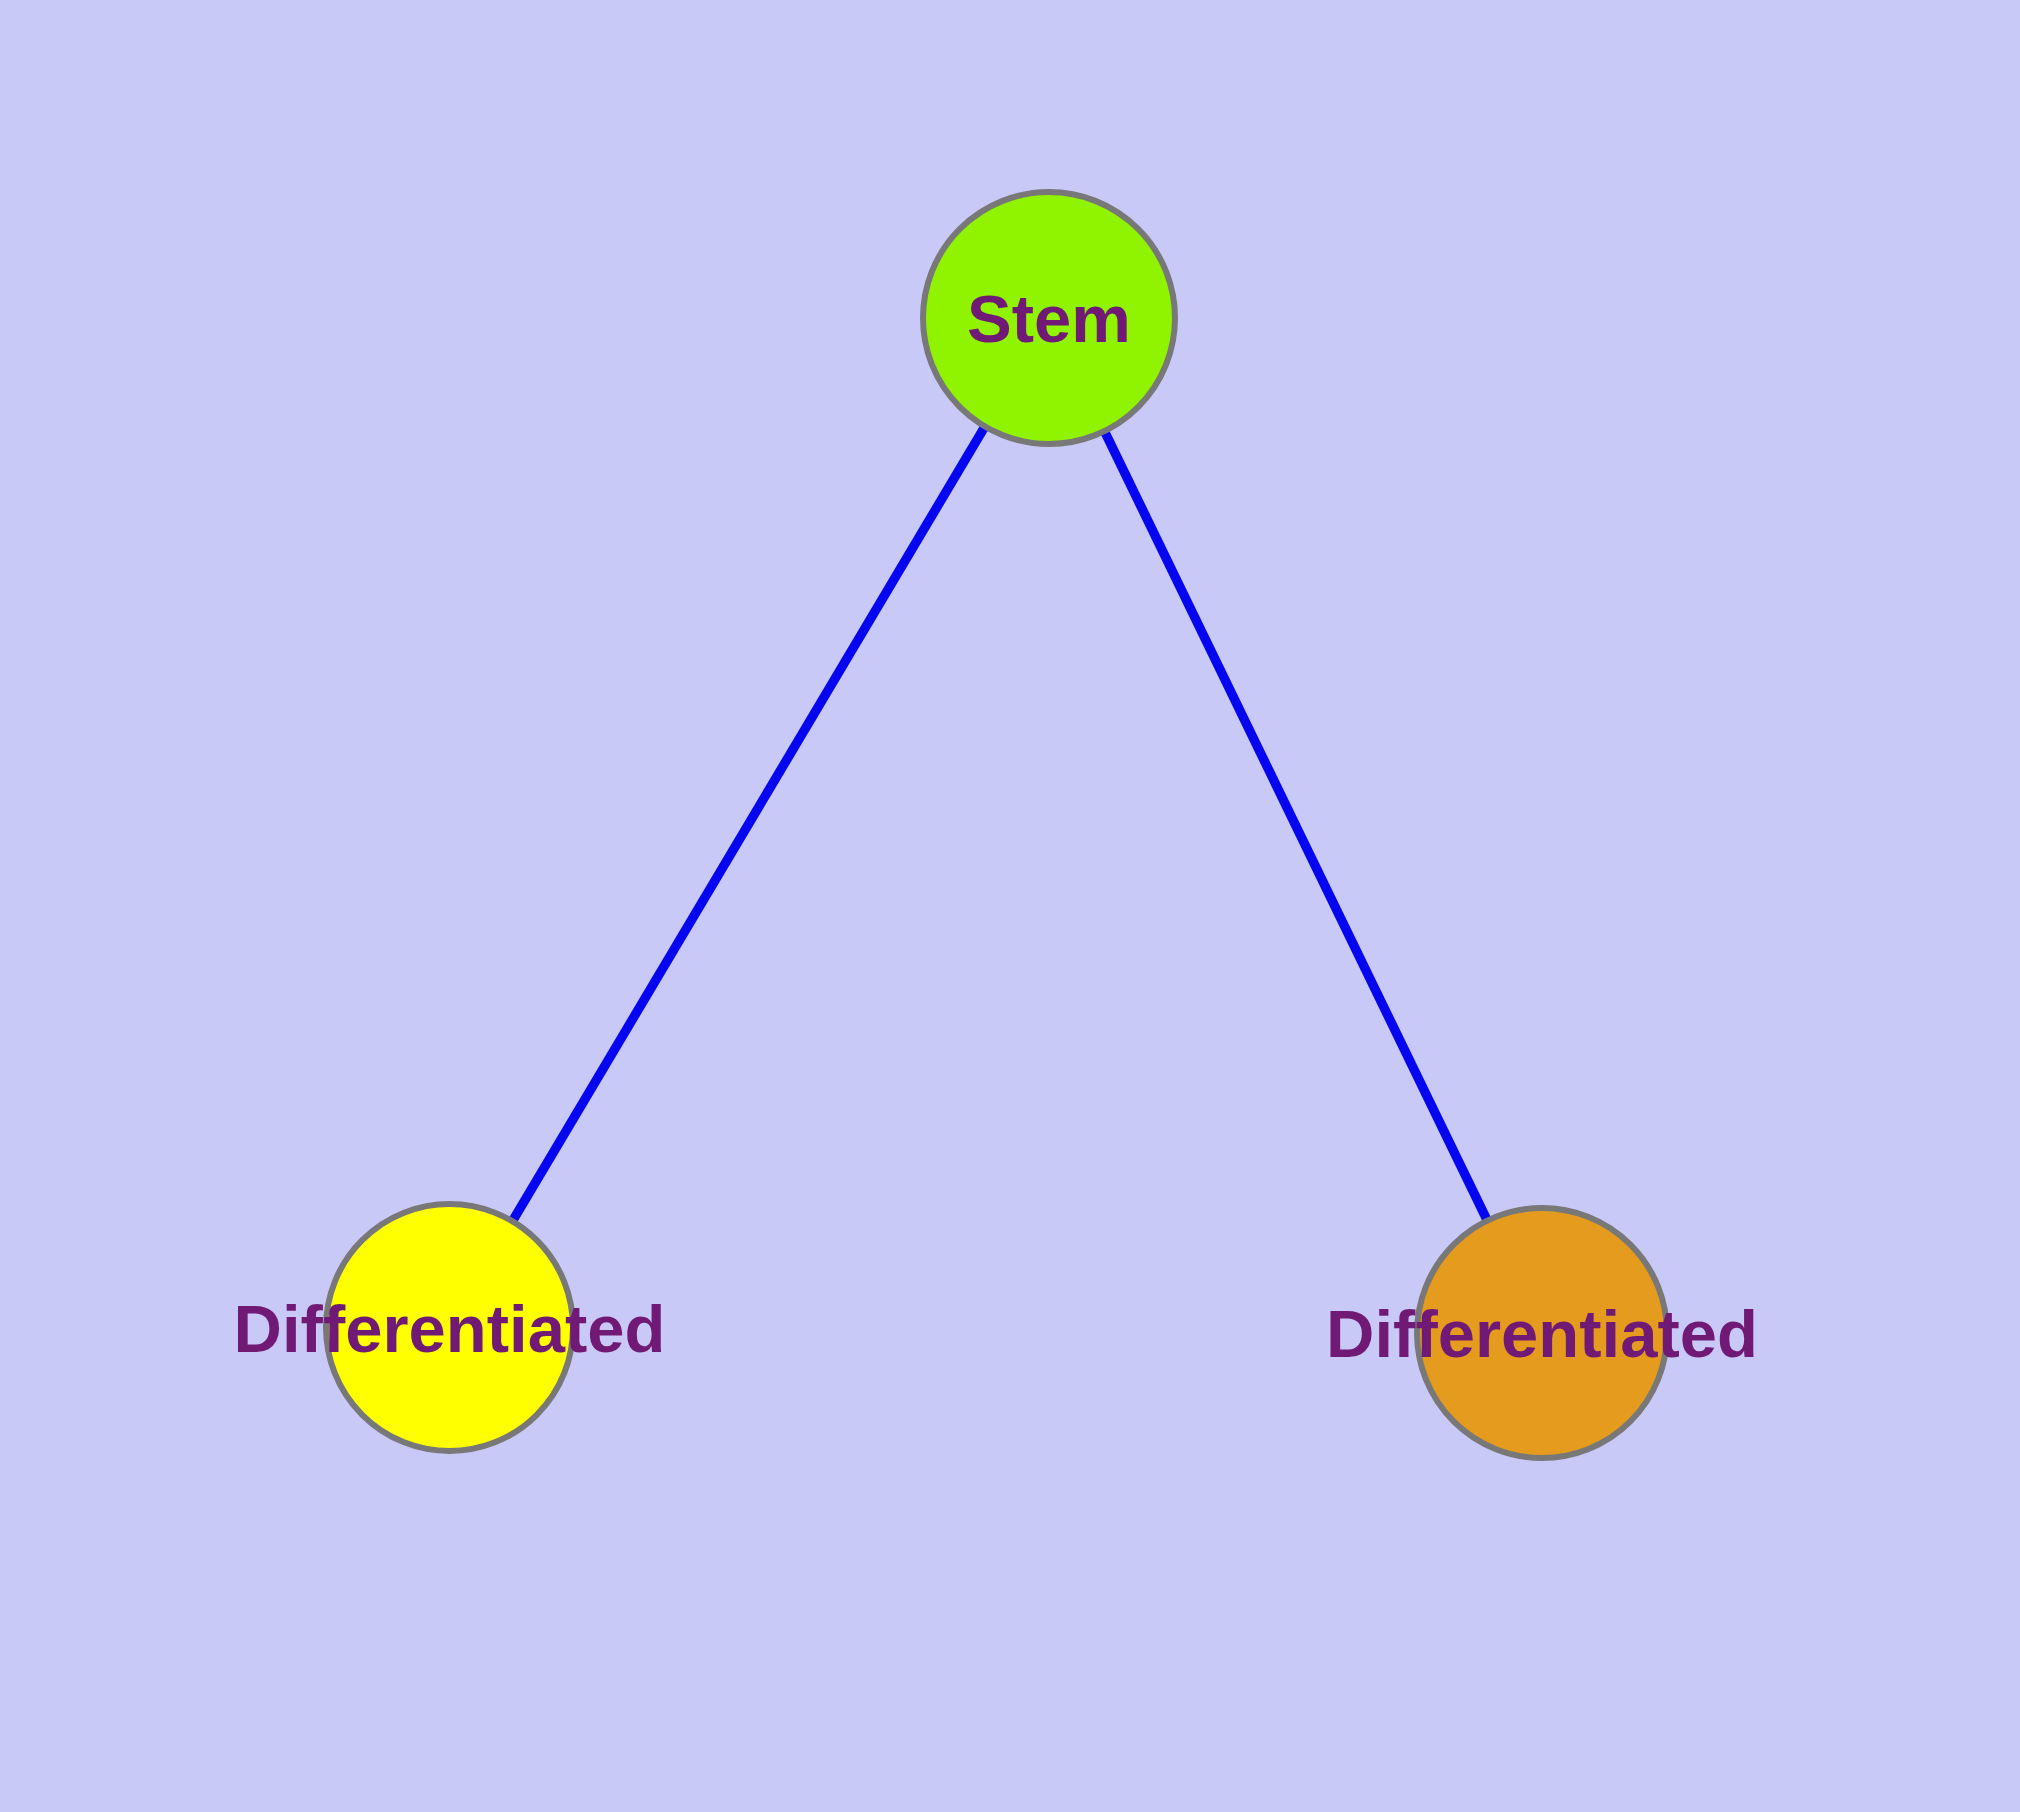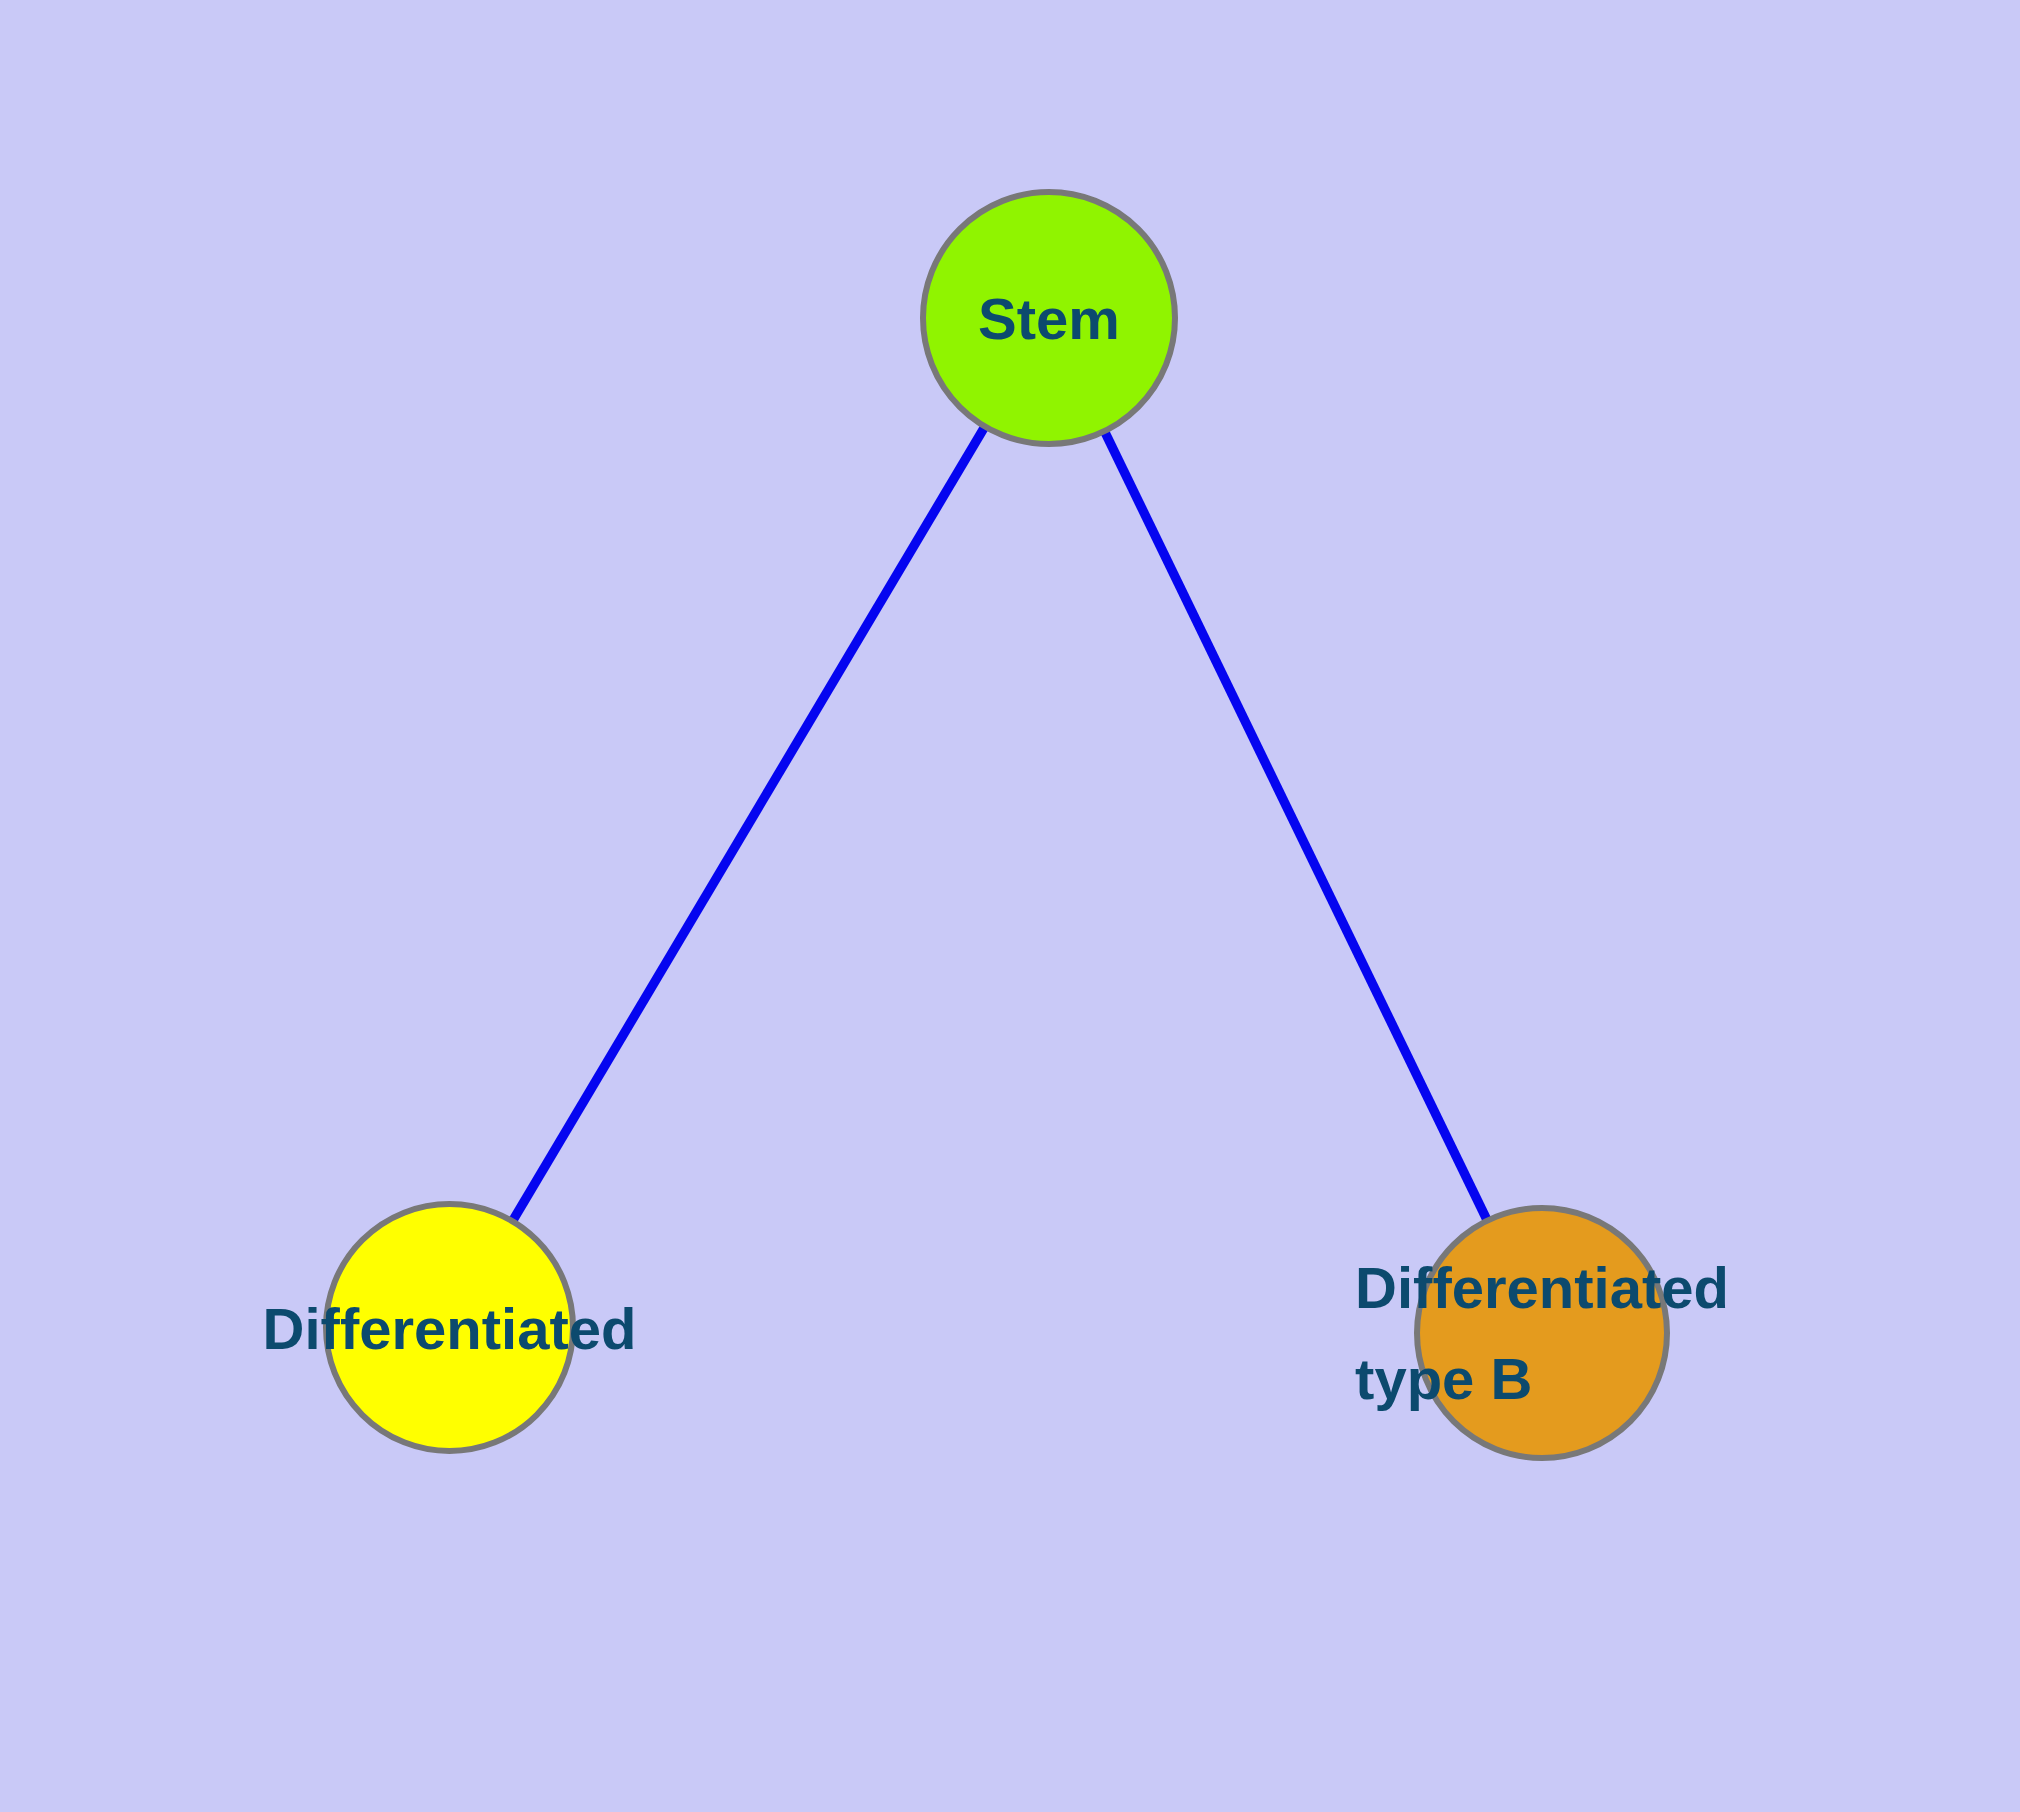--- a/index.html
+++ b/index.html
@@ -47,25 +47,25 @@
     top: 1205px;
     width: 256px;
     height: 256px;
     background: #E49B1E;
   }
   .node-label {
     position: absolute;
     left: 50%;
     top: 50%;
     transform: translate(-50%, -50%);
-    text-align: left;
+    text-align: right;
     font-weight: bold;
-    font-size: 58px;
+    font-size: 67px;
     line-height: 91px;
-    color: #0c4a6e;
+    color: #701a75;
     white-space: nowrap;
   }
 </style>
 </head>
 <body>
 
 <div class="canvas">
 
   <svg class="edges" viewBox="0 0 2384 2138" xmlns="http://www.w3.org/2000/svg">
     <line x1="1238" y1="375" x2="530" y2="1566" stroke="#0505F0" stroke-width="11"></line>
@@ -80,18 +80,17 @@
 
   <div class="node node-a">
     <div class="node-label">
       <div>Differentiated</div>
     </div>
   </div>
 
   <div class="node node-b">
     <div class="node-label">
       <div>Differentiated</div>
-      <div>type B</div>
     </div>
   </div>
 
 </div>
 
 
 </body></html>

